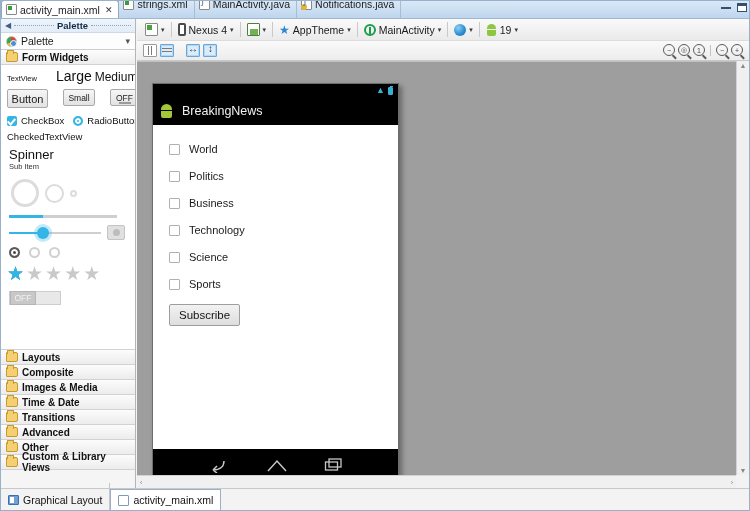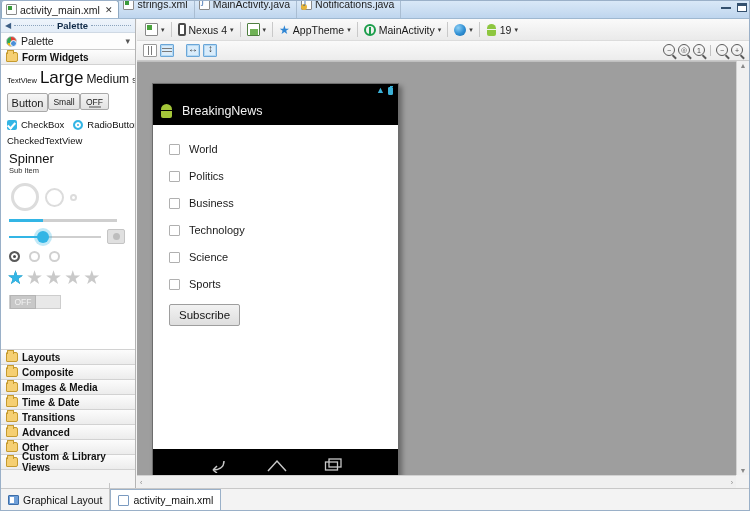--- a/index.html
+++ b/index.html
@@ -130,25 +130,25 @@
 
   .widgets-area {
     position:relative; height:285px; background:#ffffff;
     border-bottom:1px solid #d2d2d2; overflow:hidden;
   }
   .tv-row {
     display:flex; align-items:baseline; gap:3px; padding:3px 4px 0 6px;
     color:#111;
   }
   .tv-tiny { font-size:7.5px; }
-  .tv-large { font-size:17px; }
+  .tv-large { font-size:14px;margin-left:16px; }
   .tv-med { font-size:12px; }
   .tv-small { font-size:8px; }
 
-  .btn-row { display:flex; gap:0; padding:5px 6px 2px 6px; align-items:stretch; }
+  .btn-row { display:flex; gap:15px; padding:5px 6px 2px 6px; align-items:stretch; }
   .abtn {
     background: linear-gradient(180deg,#f6f6f6,#e2e2e2);
     border:1px solid #a9a9a9; border-radius:2px;
     display:flex; align-items:center; justify-content:center;
     color:#1a1a1a;
     padding: 2px 6px;
   }
   .abtn.b1 { font-size:11px; width:41px; height:19px; }
   .abtn.b2 { font-size:8.5px; width:32px; height:17px; }
   .abtn.b3 { font-size:8.5px; width:29px; height:17px; position:relative; }

